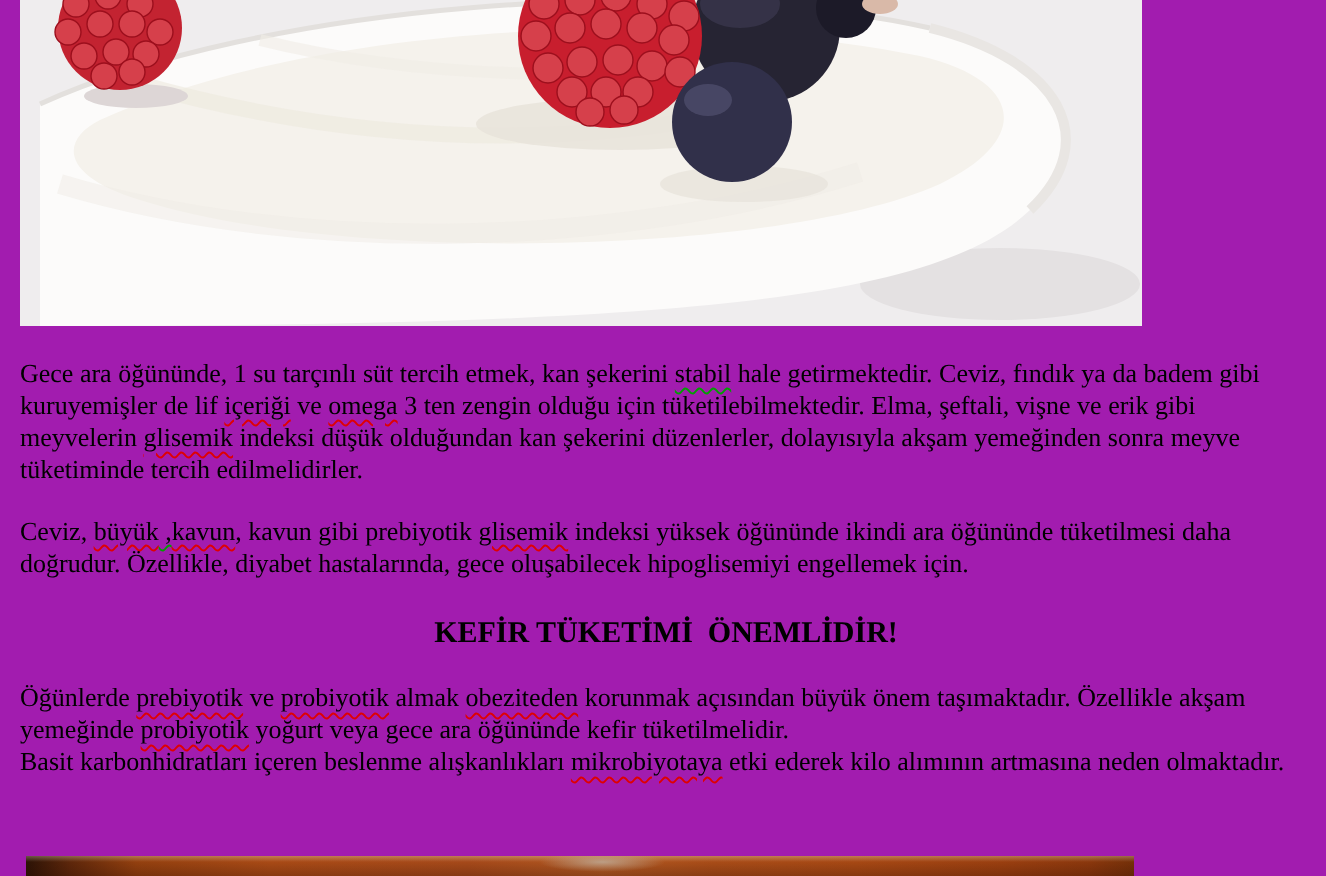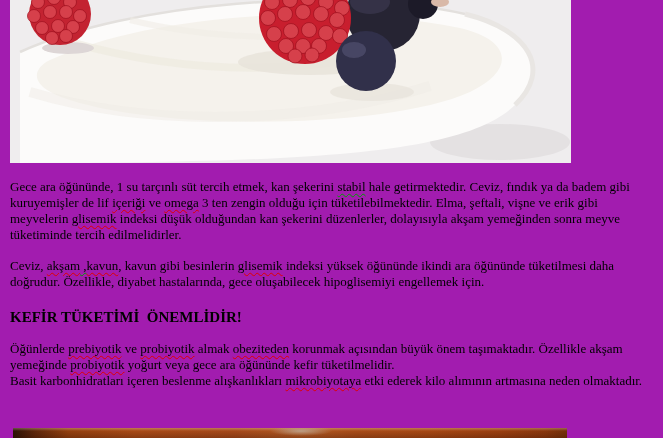--- a/index.html
+++ b/index.html
@@ -23,20 +23,21 @@
   .para{
     margin:0 0 15px 0;
     font-size:13px;line-height:15.9px;
     text-align:left;
   }
   .heading{
     margin:19px 0 14px 0;
     font-size:15px;line-height:19px;
     font-weight:bold;
     white-space:pre-wrap;
+    text-align:center;
   }
   .sq-red{
     text-decoration-line:underline;
     text-decoration-style:wavy;
     text-decoration-color:var(--sq-red,#e00000);
     text-decoration-thickness:1px;
     text-underline-offset:2px;
   }
   .sq-green{
     text-decoration-line:underline;
@@ -133,20 +134,20 @@
 
       <g>
         <circle cx="356" cy="61" r="30" fill="#31304a"></circle>
         <ellipse cx="344" cy="50" rx="12" ry="8" fill="#4d4c6a" opacity="0.8"></ellipse>
       </g>
     </svg>
   </div>
 
   <div class="textblock">
     <p class="para"><span>Gece ara öğününde, 1 su tarçınlı süt tercih etmek, kan şekerini </span><span class="sq-green">stabil</span><span> hale getirmektedir. Ceviz, fındık ya da badem gibi kuruyemişler de lif </span><span class="sq-red">içeriği</span><span> ve </span><span class="sq-red">omega</span><span> 3 ten zengin olduğu için tüketilebilmektedir. Elma, şeftali, vişne ve erik gibi meyvelerin </span><span class="sq-red">glisemik</span><span> indeksi düşük olduğundan kan şekerini düzenlerler, dolayısıyla akşam yemeğinden sonra meyve tüketiminde tercih edilmelidirler.</span></p>
-    <p class="para"><span>Ceviz, </span><span class="sq-red">akşam</span><span class="sq-green"> ,</span><span class="sq-red">kavun</span><span>, kavun gibi besinlerin </span><span class="sq-red">glisemik</span><span> indeksi yüksek öğününde ikindi ara öğününde tüketilmesi daha doğrudur. Özellikle, diyabet hastalarında, gece oluşabilecek hipoglisemiyi engellemek için.</span></p>
+    <p class="para"><span>Ceviz, </span><span class="sq-red">büyük</span><span class="sq-green"> ,</span><span class="sq-red">kavun</span><span>, kavun gibi prebiyotik </span><span class="sq-red">glisemik</span><span> indeksi yüksek öğününde ikindi ara öğününde tüketilmesi daha doğrudur. Özellikle, diyabet hastalarında, gece oluşabilecek hipoglisemiyi engellemek için.</span></p>
     <h2 class="heading">KEFİR TÜKETİMİ  ÖNEMLİDİR!</h2>
     <p class="para"><span>Öğünlerde </span><span class="sq-red">prebiyotik</span><span> ve </span><span class="sq-red">probiyotik</span><span> almak </span><span class="sq-red">obeziteden</span><span> korunmak açısından büyük önem taşımaktadır. Özellikle akşam yemeğinde </span><span class="sq-red">probiyotik</span><span> yoğurt veya gece ara öğününde kefir tüketilmelidir.</span><br><span>Basit karbonhidratları içeren beslenme alışkanlıkları </span><span class="sq-red">mikrobiyotaya</span><span> etki ederek kilo alımının artmasına neden olmaktadır.</span></p>
   </div>
 
   <div class="wood-strip"></div>
 
 </div>
 
 </body></html>

